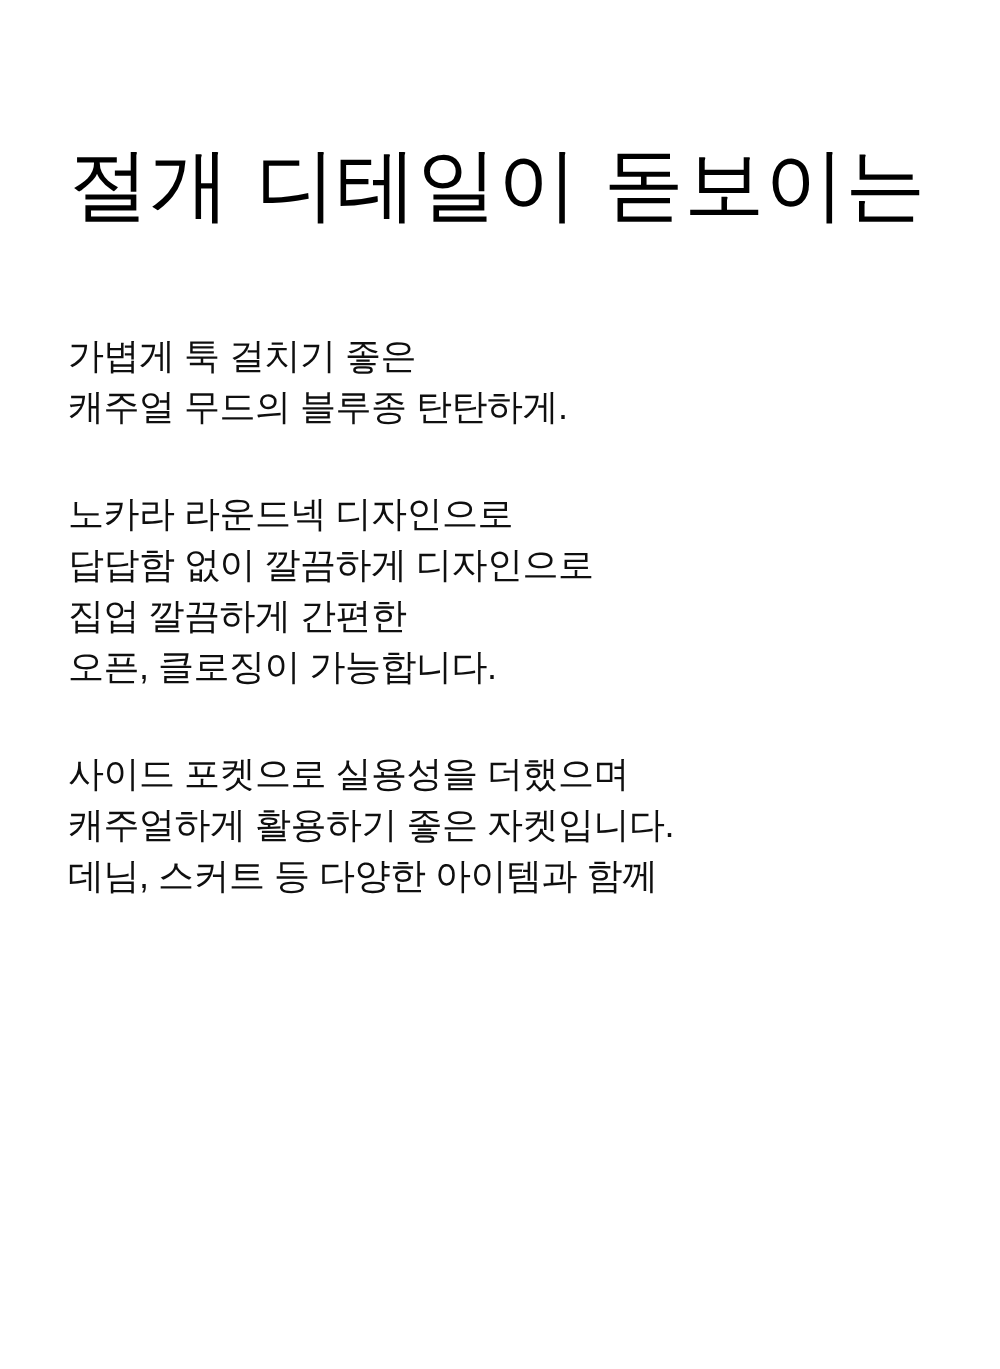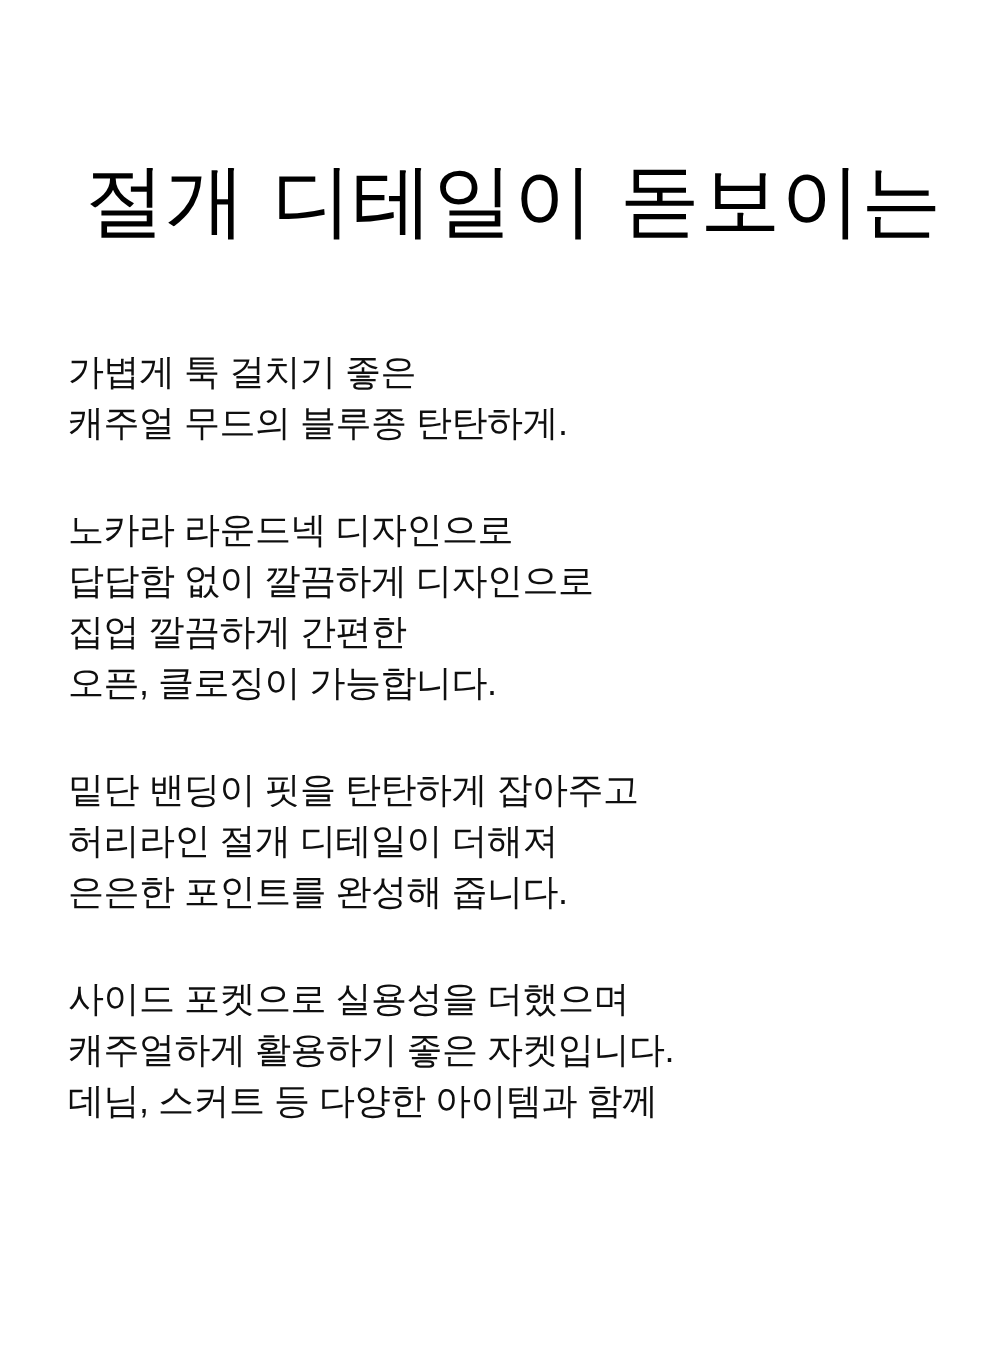--- a/index.html
+++ b/index.html
@@ -13,21 +13,21 @@
     height: 1369px;
     box-sizing: border-box;
     background: #ffffff;
     overflow: hidden;
     padding: 130px 40px 0 68px;
   }
   
   .title {
     font-family: "DejaVu Serif", "Liberation Serif", serif;
     color: #000000;
-    margin: 17px;
+    margin: 1px;
   }
   .title-line {
     display: block;
     font-size: 80px;
     line-height: 107px;
     letter-spacing: 0.5px;
     white-space: nowrap;
   }
   .title-line.light {
     font-weight: 400;
@@ -74,25 +74,20 @@
       <span class="body-line">캐주얼 무드의 블루종 탄탄하게.</span>
     </p>
 
     <p class="paragraph">
       <span class="body-line">노카라 라운드넥 디자인으로</span>
       <span class="body-line">답답함 없이 깔끔하게 디자인으로</span>
       <span class="body-line">집업 깔끔하게 간편한</span>
       <span class="body-line">오픈, 클로징이 가능합니다.</span>
     </p>
 
-    <p class="paragraph">
-      <span class="body-line">밑단 밴딩이 핏을 탄탄하게 잡아주고</span>
-      <span class="body-line">허리라인 절개 디테일이 더해져</span>
-      <span class="body-line">은은한 포인트를 완성해 줍니다.</span>
-    </p>
 
     <p class="paragraph">
       <span class="body-line">사이드 포켓으로 실용성을 더했으며</span>
       <span class="body-line">캐주얼하게 활용하기 좋은 자켓입니다.</span>
       <span class="body-line">데님, 스커트 등 다양한 아이템과 함께</span>
     </p>
 
   </div>
 </div>
 

